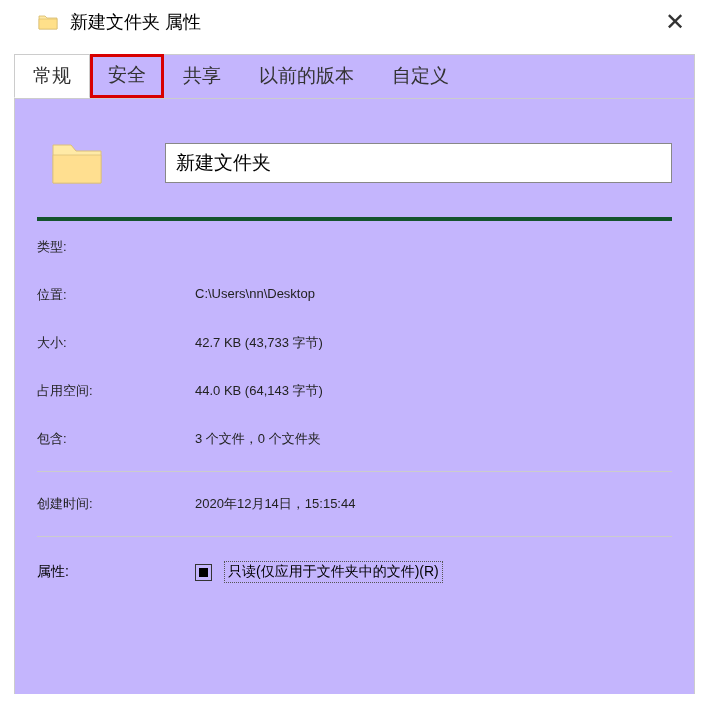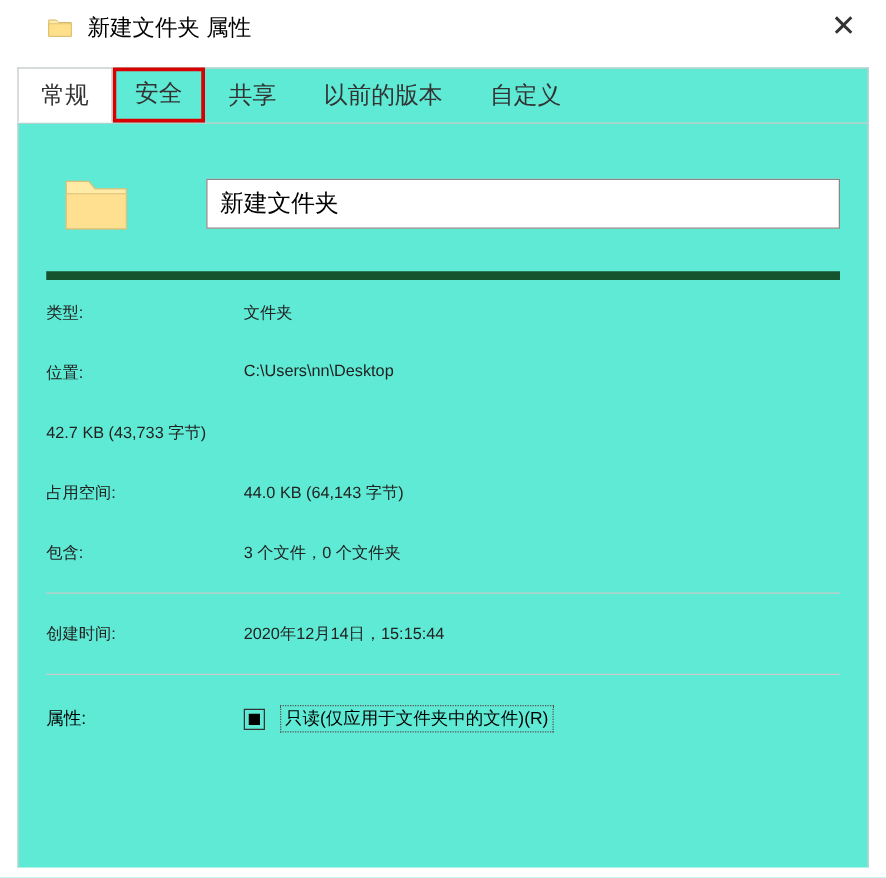--- a/index.html
+++ b/index.html
@@ -49,21 +49,21 @@
       padding: 4px 12px;
       line-height: 1;
     }
     .tab-area {
       margin: 0 14px;
       margin-top: 10px;
       border: 1px solid #ccc;
       border-bottom: none;
       position: relative;
       height: 640px;
-      background: #5eead4;
+      background: #c4b5fd;
     }
     .tabs {
       display: flex;
       position: relative;
       top: -1px;
       left: -1px;
       margin-bottom: 0;
     }
     .tab {
       padding: 8px 18px;
@@ -86,21 +86,21 @@
     .tab-content {
       padding: 20px 22px;
       border-top: 1px solid #ccc;
       margin-top: -1px;
     }
     .header-row {
       display: flex;
       align-items: center;
       gap: 60px;
       padding: 16px 0 26px 12px;
-      border-bottom: 7px solid #14532d;
+      border-bottom: 4px solid #14532d;
     }
     .folder-big-icon {
       width: 56px;
       height: 56px;
       flex-shrink: 0;
     }
     .name-input {
       flex: 1;
       border: 1px solid #888;
       padding: 8px 10px;
@@ -196,27 +196,27 @@
             <path d="M4 10 L22 10 L27 16 L52 16 L52 48 L4 48 Z" fill="#ffeaa6" stroke="#dcc07a" stroke-width="1"></path>
             <path d="M4 20 L52 20 L52 48 L4 48 Z" fill="#ffdf90" stroke="#dcc07a" stroke-width="0.8"></path>
           </svg>
         </span>
         <input class="name-input" type="text" value="新建文件夹" style="">
       </div>
 
       <div class="info-table">
         <div class="info-row">
           <div class="info-label">类型:</div>
-          <div class="info-value">文件夹</div>
         </div>
         <div class="info-row">
           <div class="info-label">位置:</div>
           <div class="info-value">C:\Users\nn\Desktop</div>
         </div>
         <div class="info-row">
+          <div class="info-label">大小:</div>
           <div class="info-value">42.7 KB (43,733 字节)</div>
         </div>
         <div class="info-row">
           <div class="info-label">占用空间:</div>
           <div class="info-value">44.0 KB (64,143 字节)</div>
         </div>
         <div class="info-row">
           <div class="info-label">包含:</div>
           <div class="info-value">3 个文件，0 个文件夹</div>
         </div>

